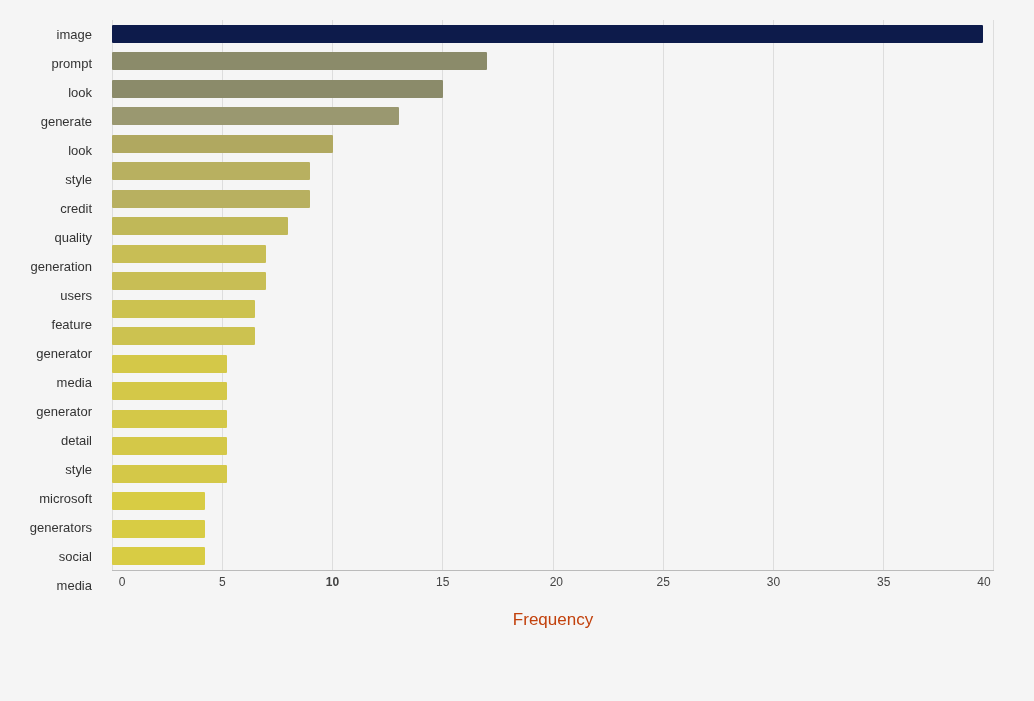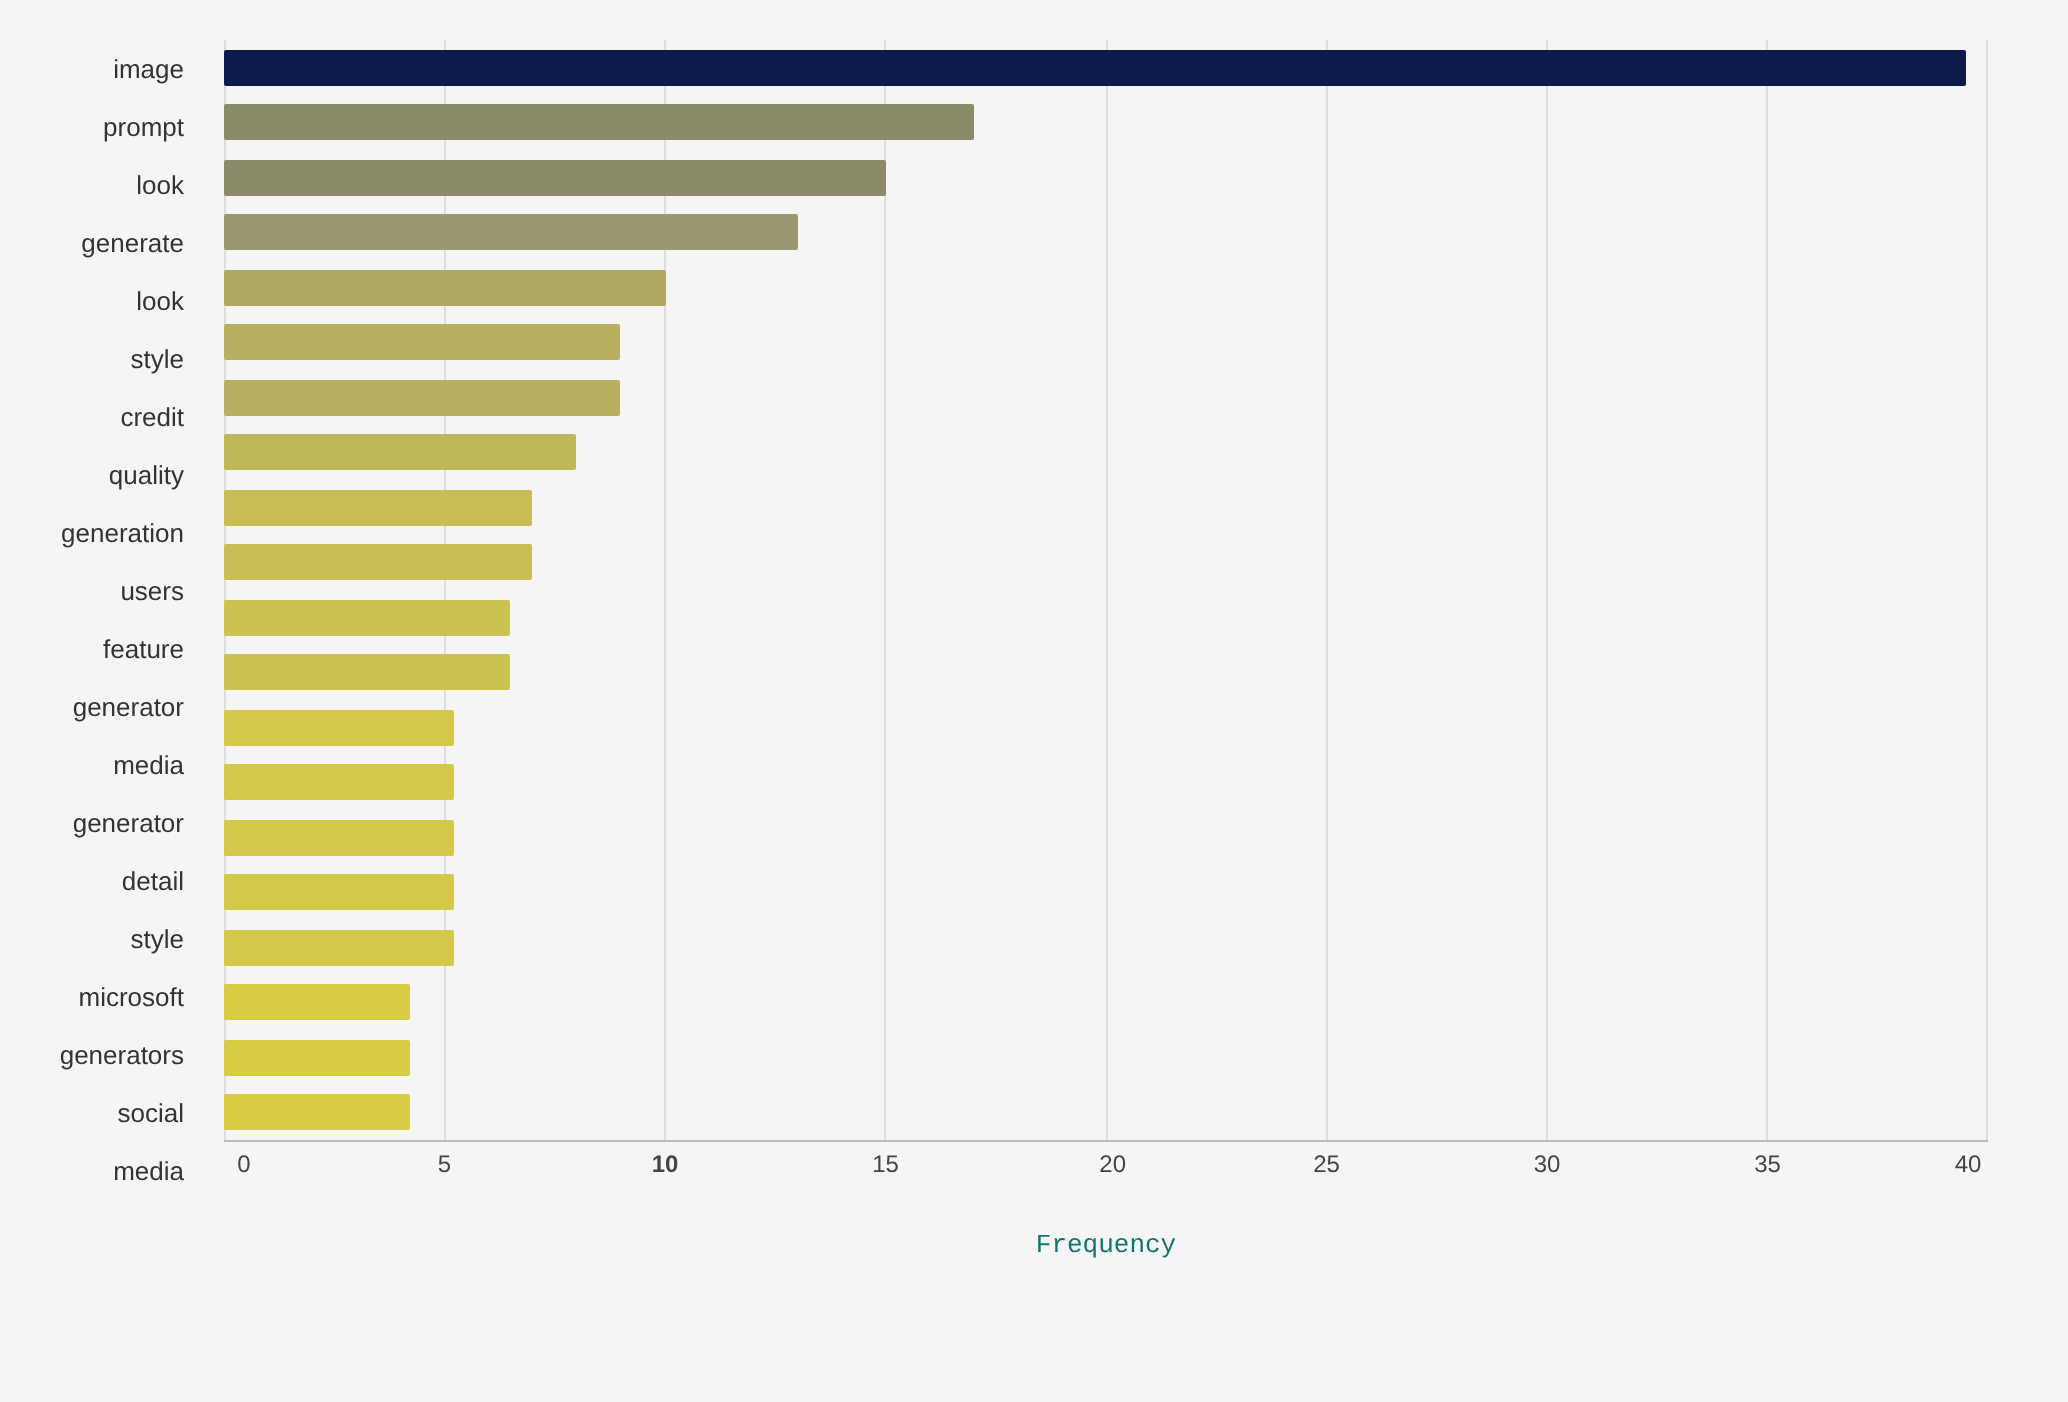--- a/index.html
+++ b/index.html
@@ -102,23 +102,22 @@
       text-align: center;
       width: 20px;
       transform: translateX(-50%);
     }
     .x-tick:first-child { transform: none; }
     .x-axis-label {
       position: absolute;
       bottom: -30px;
       left: 50%;
       transform: translateX(-50%);
-      font-size: 13px;
-      color: #0f766e;
-      font-family: Liberation Mono, monospace;
+      font-size: 17px;
+      color: #c2410c;
     }
   </style>
 </head>
 <body>
 
 <div class="chart-container">
   <div class="chart-area">
     <div class="y-labels" id="y-labels">
         <div class="y-label">image</div>
         <div class="y-label">prompt</div>

